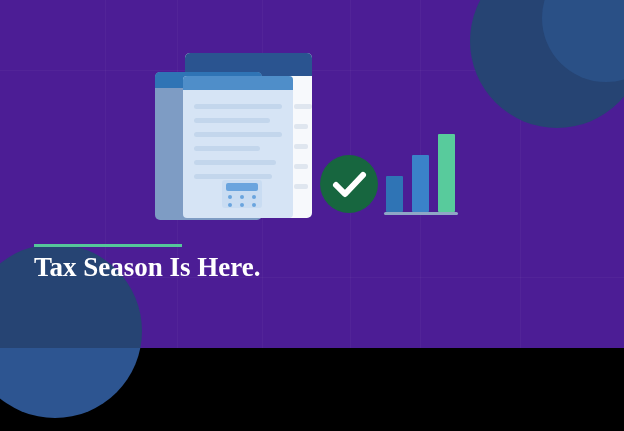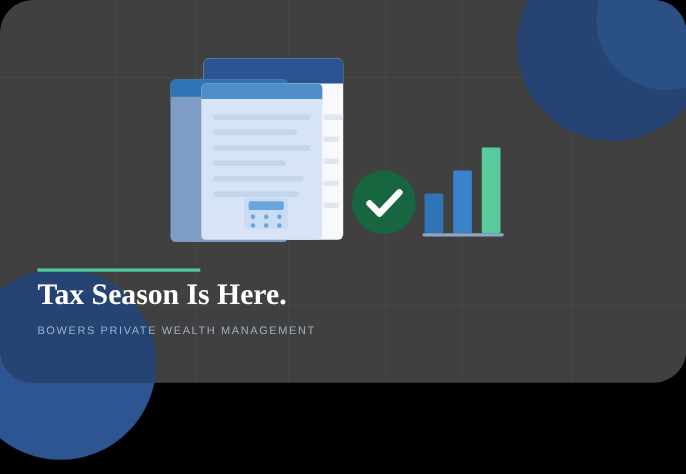--- a/index.html
+++ b/index.html
@@ -236,21 +236,21 @@
     white-space: nowrap;
   }
 </style>
 </head>
 <body>
 
 <div id="stage">
 
   <div class="deco-circle-bl" style="background: rgb(45, 85, 145);"></div>
 
-  <div class="banner" style="background: #404040; border-radius: 30px;">
+  <div class="banner" style="background: #4c1d95;">
 
     <div class="grid-v" style="left: 105px; background: rgba(255, 255, 255, 0.035);"></div>
     <div class="grid-v" style="left: 177px; background: rgba(255, 255, 255, 0.035);"></div>
     <div class="grid-v" style="left: 262px; background: rgba(255, 255, 255, 0.035);"></div>
     <div class="grid-v" style="left: 350px; background: rgba(255, 255, 255, 0.035);"></div>
     <div class="grid-v" style="left: 420px; background: rgba(255, 255, 255, 0.035);"></div>
     <div class="grid-v" style="left: 520px; background: rgba(255, 255, 255, 0.035);"></div>
     <div class="grid-h" style="top: 70px; background: rgba(255, 255, 255, 0.035);"></div>
     <div class="grid-h" style="top: 277px; background: rgba(255, 255, 255, 0.035);"></div>
 
@@ -302,17 +302,16 @@
         <div class="bar" id="bar1" style="left: 26px; width: 17px; height: 57px; background: rgb(58, 130, 201);"></div>
         <div class="bar" id="bar2" style="left: 52px; width: 17px; height: 78px; background: rgb(88, 203, 156);"></div>
       </div>
       <div class="chart-baseline" style="background: rgb(143, 167, 198);"></div>
 
     </div>
 
     <div class="text-block">
       <div class="rule" style="background: rgb(85, 199, 154);"></div>
       <h1 class="headline">Tax Season Is Here.</h1>
-      <p class="eyebrow">BOWERS PRIVATE WEALTH MANAGEMENT</p>
     </div>
 
   </div>
 </div>
 
 </body></html>

